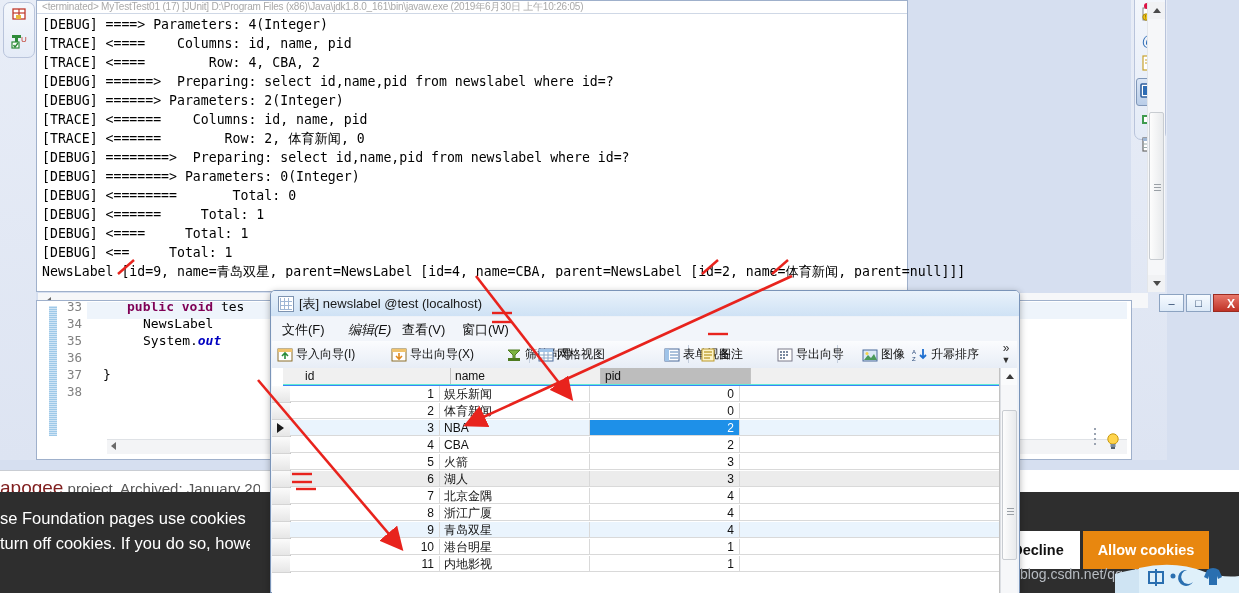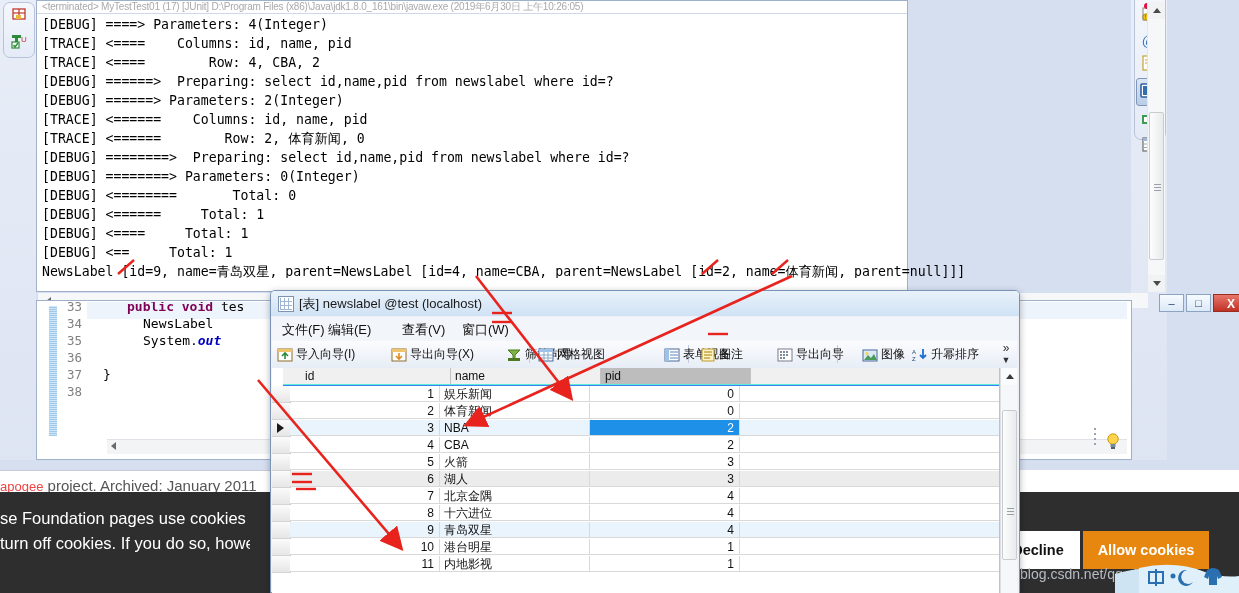--- a/index.html
+++ b/index.html
@@ -62,21 +62,21 @@
   .pln{color:#000000;}
   #ed-hsb{left:70px;top:138px;width:1020px;height:14px;background:#f3f4f6;border-top:1px solid #dfe2e6;}
 
   #ide-bottom{left:36px;top:460px;width:1096px;height:10px;background:#d6dff0;}
   #bulb{left:1105px;top:432px;width:16px;height:18px;}
 
   
   #browser-strip{left:0;top:470px;width:1239px;height:123px;background:#ffffff;}
   #bs-line{left:0;top:0;width:992px;height:1px;background:#c9cdd3;}
   #bs-archive{left:0;top:7px;width:260px;height:22px;overflow:hidden;white-space:nowrap;}
-  .bs-link{color:#ef4444;font-size:13px;}
+  .bs-link{color:#7f1d1d;font-size:19px;}
   .bs-txt{color:#555;font-size:15px;}
   #cookie-bar{left:0;top:492px;width:1239px;height:101px;background:#2e2e2e;}
   #cookie-text{left:0;top:14px;width:250px;overflow:hidden;white-space:nowrap;}
   .ck-l{display:block;color:#ffffff;font-size:16.5px;line-height:25px;white-space:nowrap;}
   #btn-decline{left:996px;top:531px;width:84px;height:38px;background:#ffffff;
      color:#111;font-size:14.5px;font-weight:bold;display:flex;align-items:center;justify-content:center;}
   #btn-allow{left:1083px;top:531px;width:126px;height:38px;background:#e8870f;
      color:#ffffff;font-size:14.5px;font-weight:bold;display:flex;align-items:center;justify-content:center;}
   #watermark{left:978px;top:566px;color:#b7bcc2;font-size:14px;white-space:nowrap;}
   #logo-blob{left:1115px;top:560px;width:124px;height:33px;overflow:hidden;}
@@ -349,21 +349,21 @@
     <span class="wbtn" id="wb-max">
         <span>□</span>
       </span>
     <span class="wbtn" id="wb-close">
         <span>X</span>
       </span>
   </div>
 
   <div id="tbl-menu" class="abs">
       <span class="mitem" style="left: 10px;">文件(F)</span>
-      <span class="mitem" style="left: 56px;">编辑(E)</span>
+      <span class="mitem" style="left: 76px; font-style: italic;">编辑(E)</span>
       <span class="mitem" style="left: 130px;">查看(V)</span>
       <span class="mitem" style="left: 190px;">窗口(W)</span>
     </div>
 
   <div id="tbl-toolbar" class="abs">
     <span class="tsep" style="left:257px;"></span>
     <span class="tsep" style="left:416px;"></span>
     <span class="tsep" style="left:565px;"></span>
     <span id="tb-more" class="abs">
       <span>»</span><br>
@@ -511,21 +511,21 @@
       <div class="grow" style="top: 120px;">
         <div class="gsel-col"></div>
         <div class="gcell c-id r-white">7</div>
         <div class="gcell c-name r-white">北京金隅</div>
         <div class="gcell c-pid r-white">4</div>
         <div class="gcell c-rest r-white"></div>
       </div>
       <div class="grow" style="top: 137px;">
         <div class="gsel-col"></div>
         <div class="gcell c-id r-white">8</div>
-        <div class="gcell c-name r-white">十六进位</div>
+        <div class="gcell c-name r-white">浙江广厦</div>
         <div class="gcell c-pid r-white">4</div>
         <div class="gcell c-rest r-white"></div>
       </div>
       <div class="grow" style="top: 154px;">
         <div class="gsel-col"></div>
         <div class="gcell c-id r-blue">9</div>
         <div class="gcell c-name r-blue">青岛双星</div>
         <div class="gcell c-pid r-blue">4</div>
         <div class="gcell c-rest r-blue"></div>
       </div>

